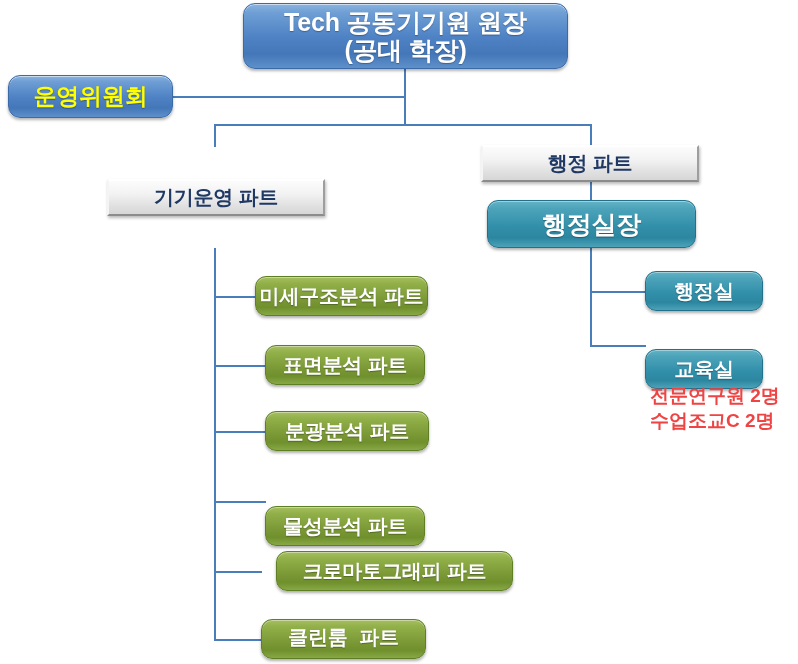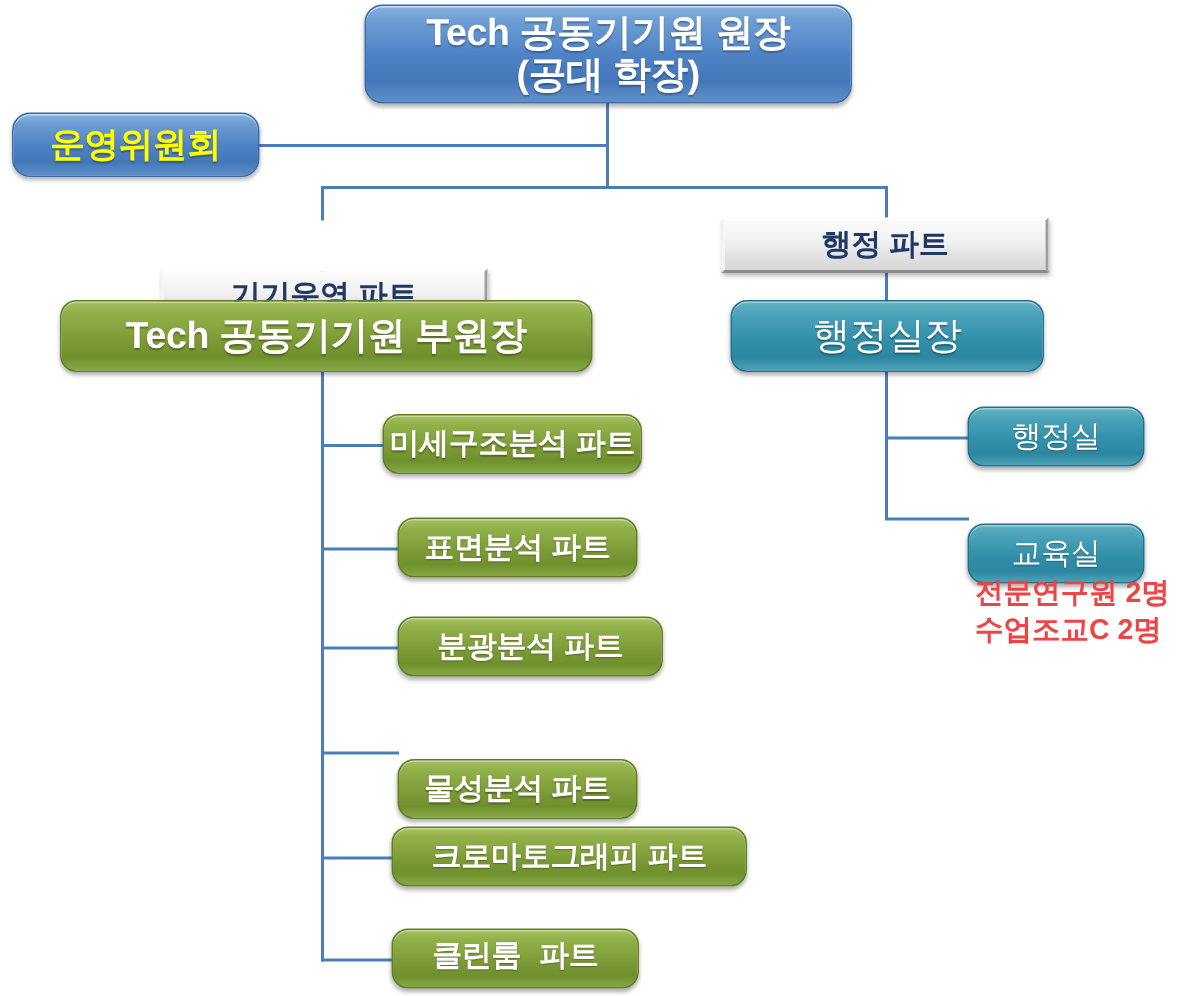--- a/index.html
+++ b/index.html
@@ -96,21 +96,21 @@
   .node.teal {
     border-radius: 11px;
     background: linear-gradient(180deg,
         #63B3C4 0%,
         #4DA4BA 16%,
         #3390AA 54%,
         #2C86A0 80%,
         #4CA3B8 100%);
     border: 1px solid #23708A;
     color: #FFFFFF;
-    font-weight: normal;
+    font-weight: bold;
     box-shadow: 0 2px 3px rgba(0,0,0,0.32),
                 inset 0 1px 0 rgba(255,255,255,0.40);
     text-shadow: 0 1px 1px rgba(0,0,0,0.30);
   }
 
   
   .note {
     position: absolute;
     color: #ef4444;
     font-weight: bold;
@@ -153,33 +153,32 @@
 
   <div class="node blue" style="left:243px; top:3px; width:325px; height:66px; font-size:25px;">Tech 공동기기원 원장
 (공대 학장)</div>
 
   <div class="node blue yellowtext" style="left:8px; top:75px; width:165px; height:43px; font-size:23px;">운영위원회</div>
 
   <div class="node gray" style="left:107px; top:145px; width:218px; height:37px; font-size:20px;margin-top:34px;">기기운영 파트</div>
 
   <div class="node gray" style="left:481px; top:145px; width:218px; height:37px; font-size:20px;">행정 파트</div>
 
-  <div class="node green" style="left:40px; top:200px; width:355px; height:48px; font-size:25px;">Tech 공동기기원 부원장</div>
 
   <div class="node teal" style="left:487px; top:200px; width:209px; height:48px; font-size:25px;">행정실장</div>
 
   <div class="node green" style="left:255px; top:276px; width:173px; height:40px; font-size:20px;">미세구조분석 파트</div>
 
   <div class="node green" style="left:265px; top:345px; width:160px; height:40px; font-size:20px;">표면분석 파트</div>
 
-  <div class="node green" style="left:265px; top:411px; width:177px; height:40px; font-size:20px;">분광분석 파트</div>
+  <div class="node green" style="left:265px; top:411px; width:164px; height:40px; font-size:20px;">분광분석 파트</div>
 
   <div class="node green" style="left:265px; top:506px; width:160px; height:40px; font-size:20px;">물성분석 파트</div>
 
-  <div class="node green" style="left:261px; top:551px; width:237px; height:40px; font-size:20px;">크로마토그래피 파트</div>
+  <div class="node green" style="left:276px; top:551px; width:237px; height:40px; font-size:20px;">크로마토그래피 파트</div>
 
   <div class="node green" style="left:261px; top:619px; width:165px; height:40px; font-size:20px;font-family:Liberation Mono, monospace;">클린룸 파트</div>
 
   <div class="node teal" style="left:645px; top:271px; width:118px; height:40px; font-size:20px;">행정실</div>
 
   <div class="node teal" style="left:645px; top:325px; width:118px; height:40px; font-size:20px;margin-top:24px;">교육실</div>
 
   <div class="note" style="left:650px; top:384px; width:145px;">전문연구원 2명
 수업조교C 2명</div>
 

